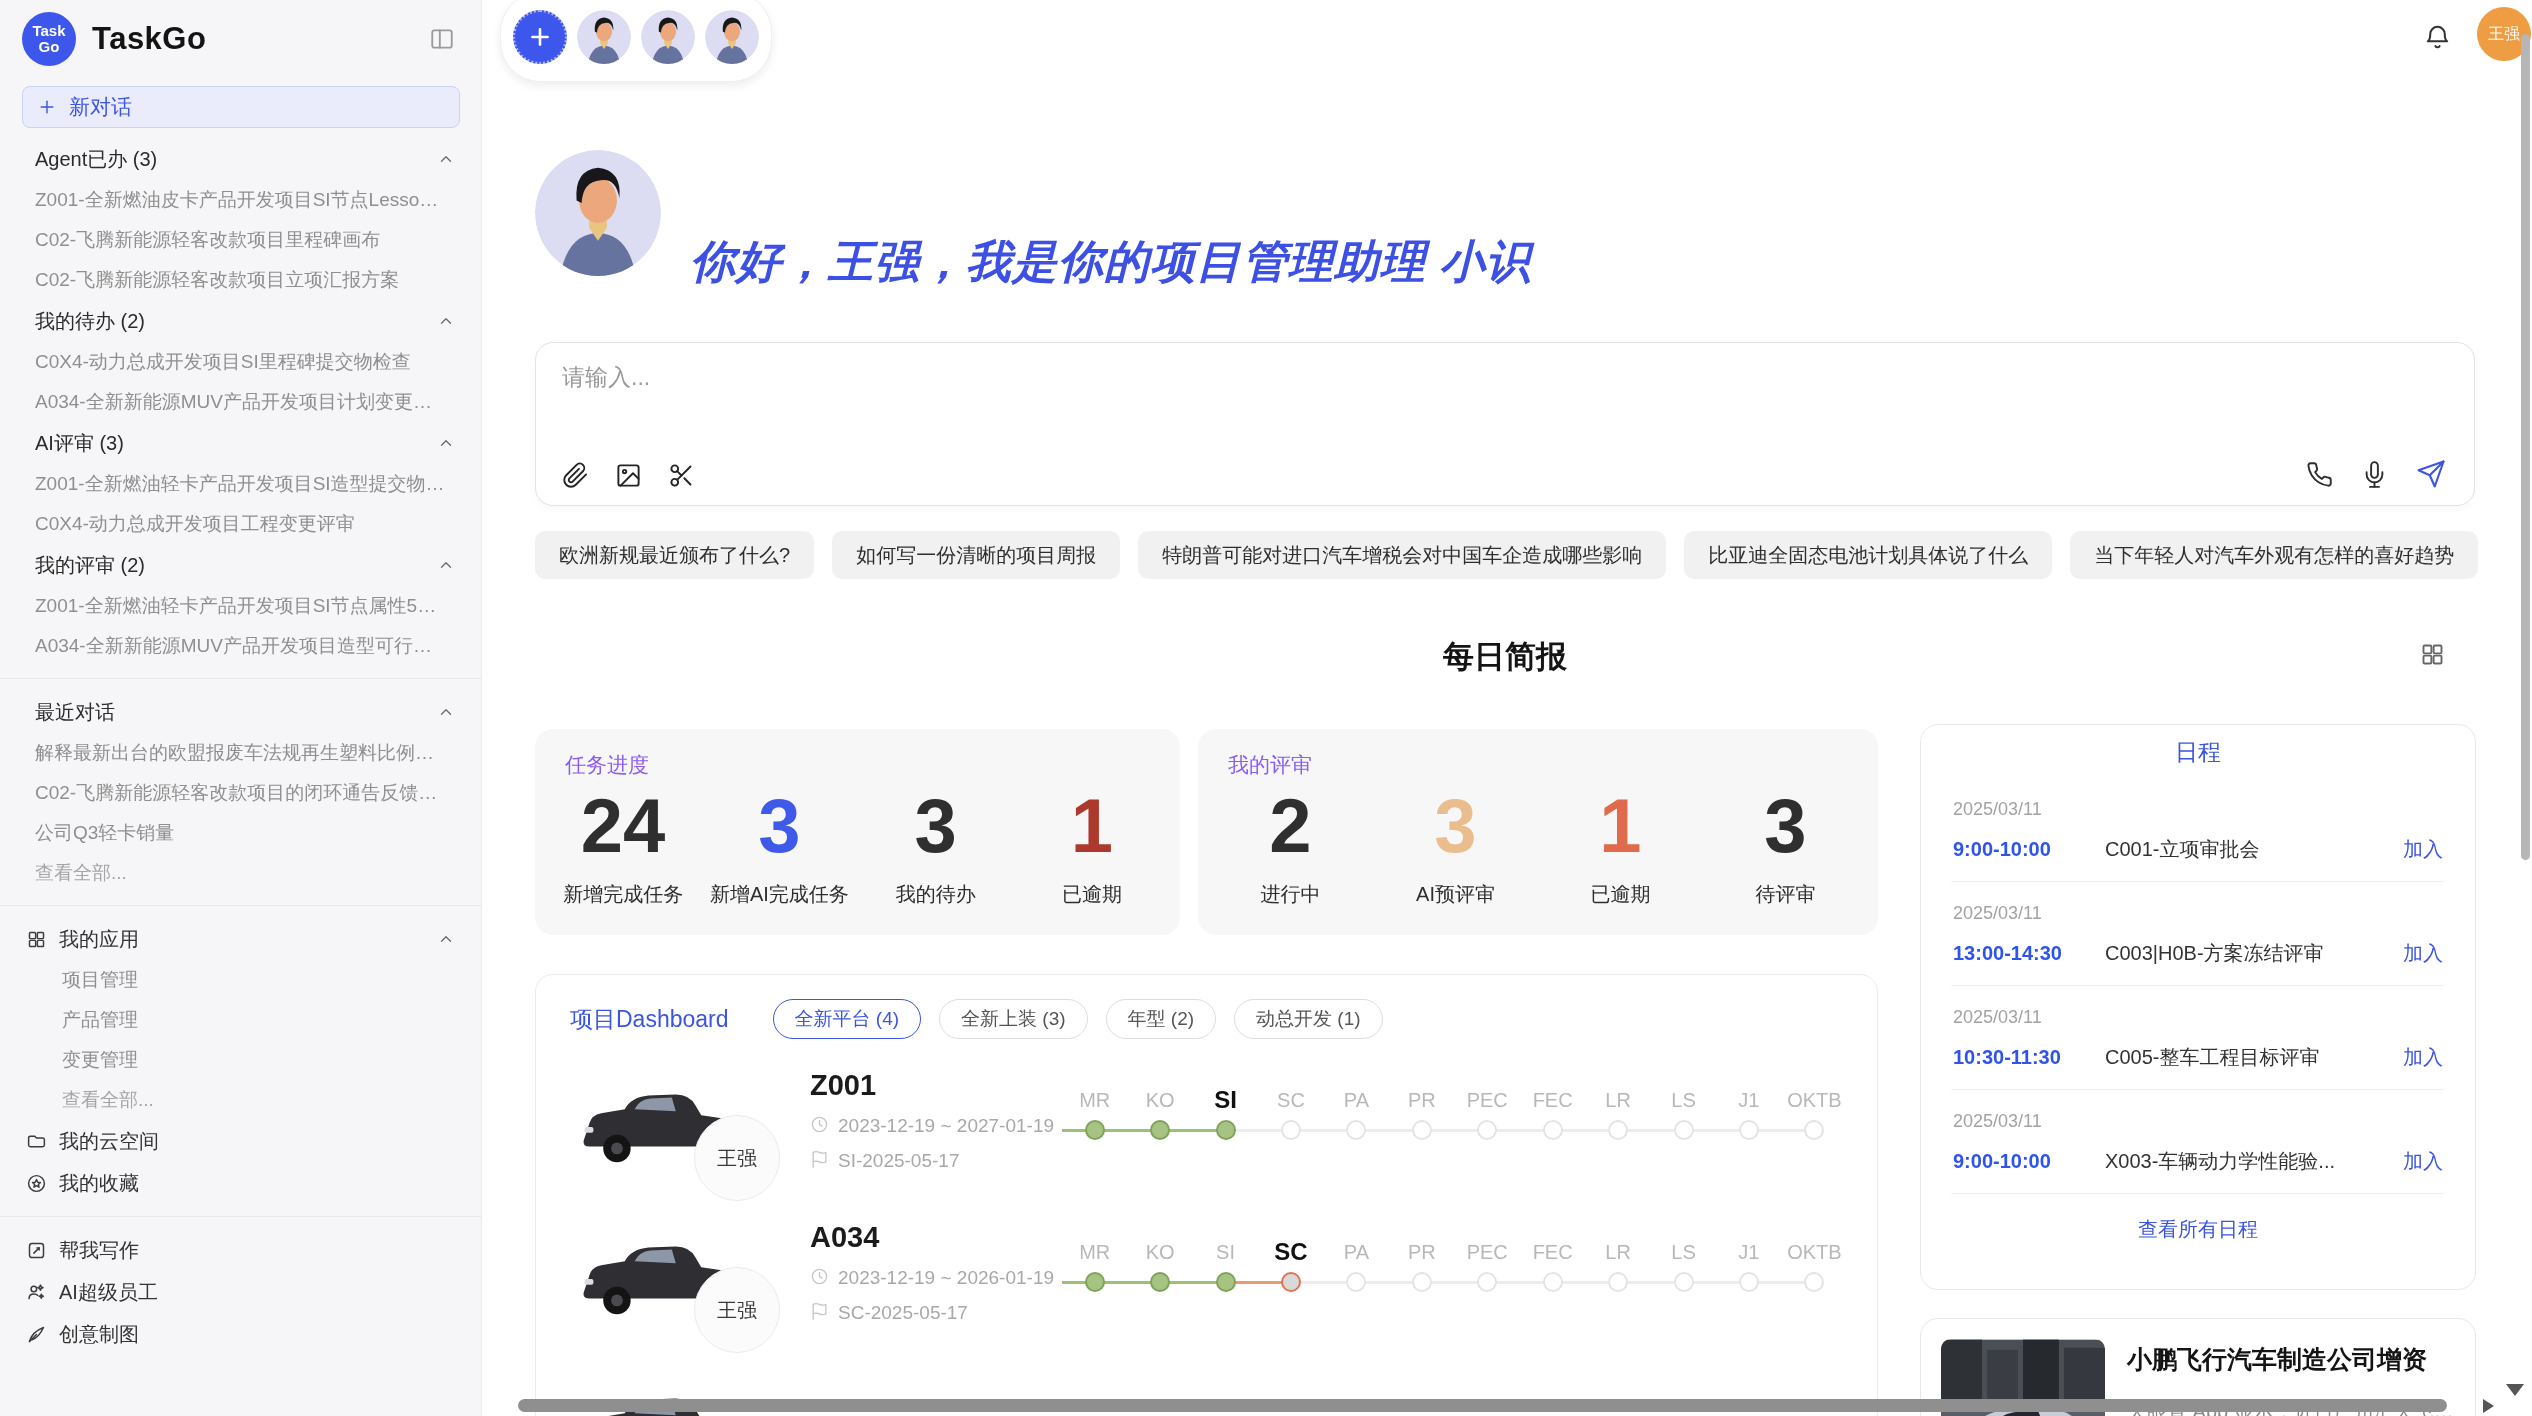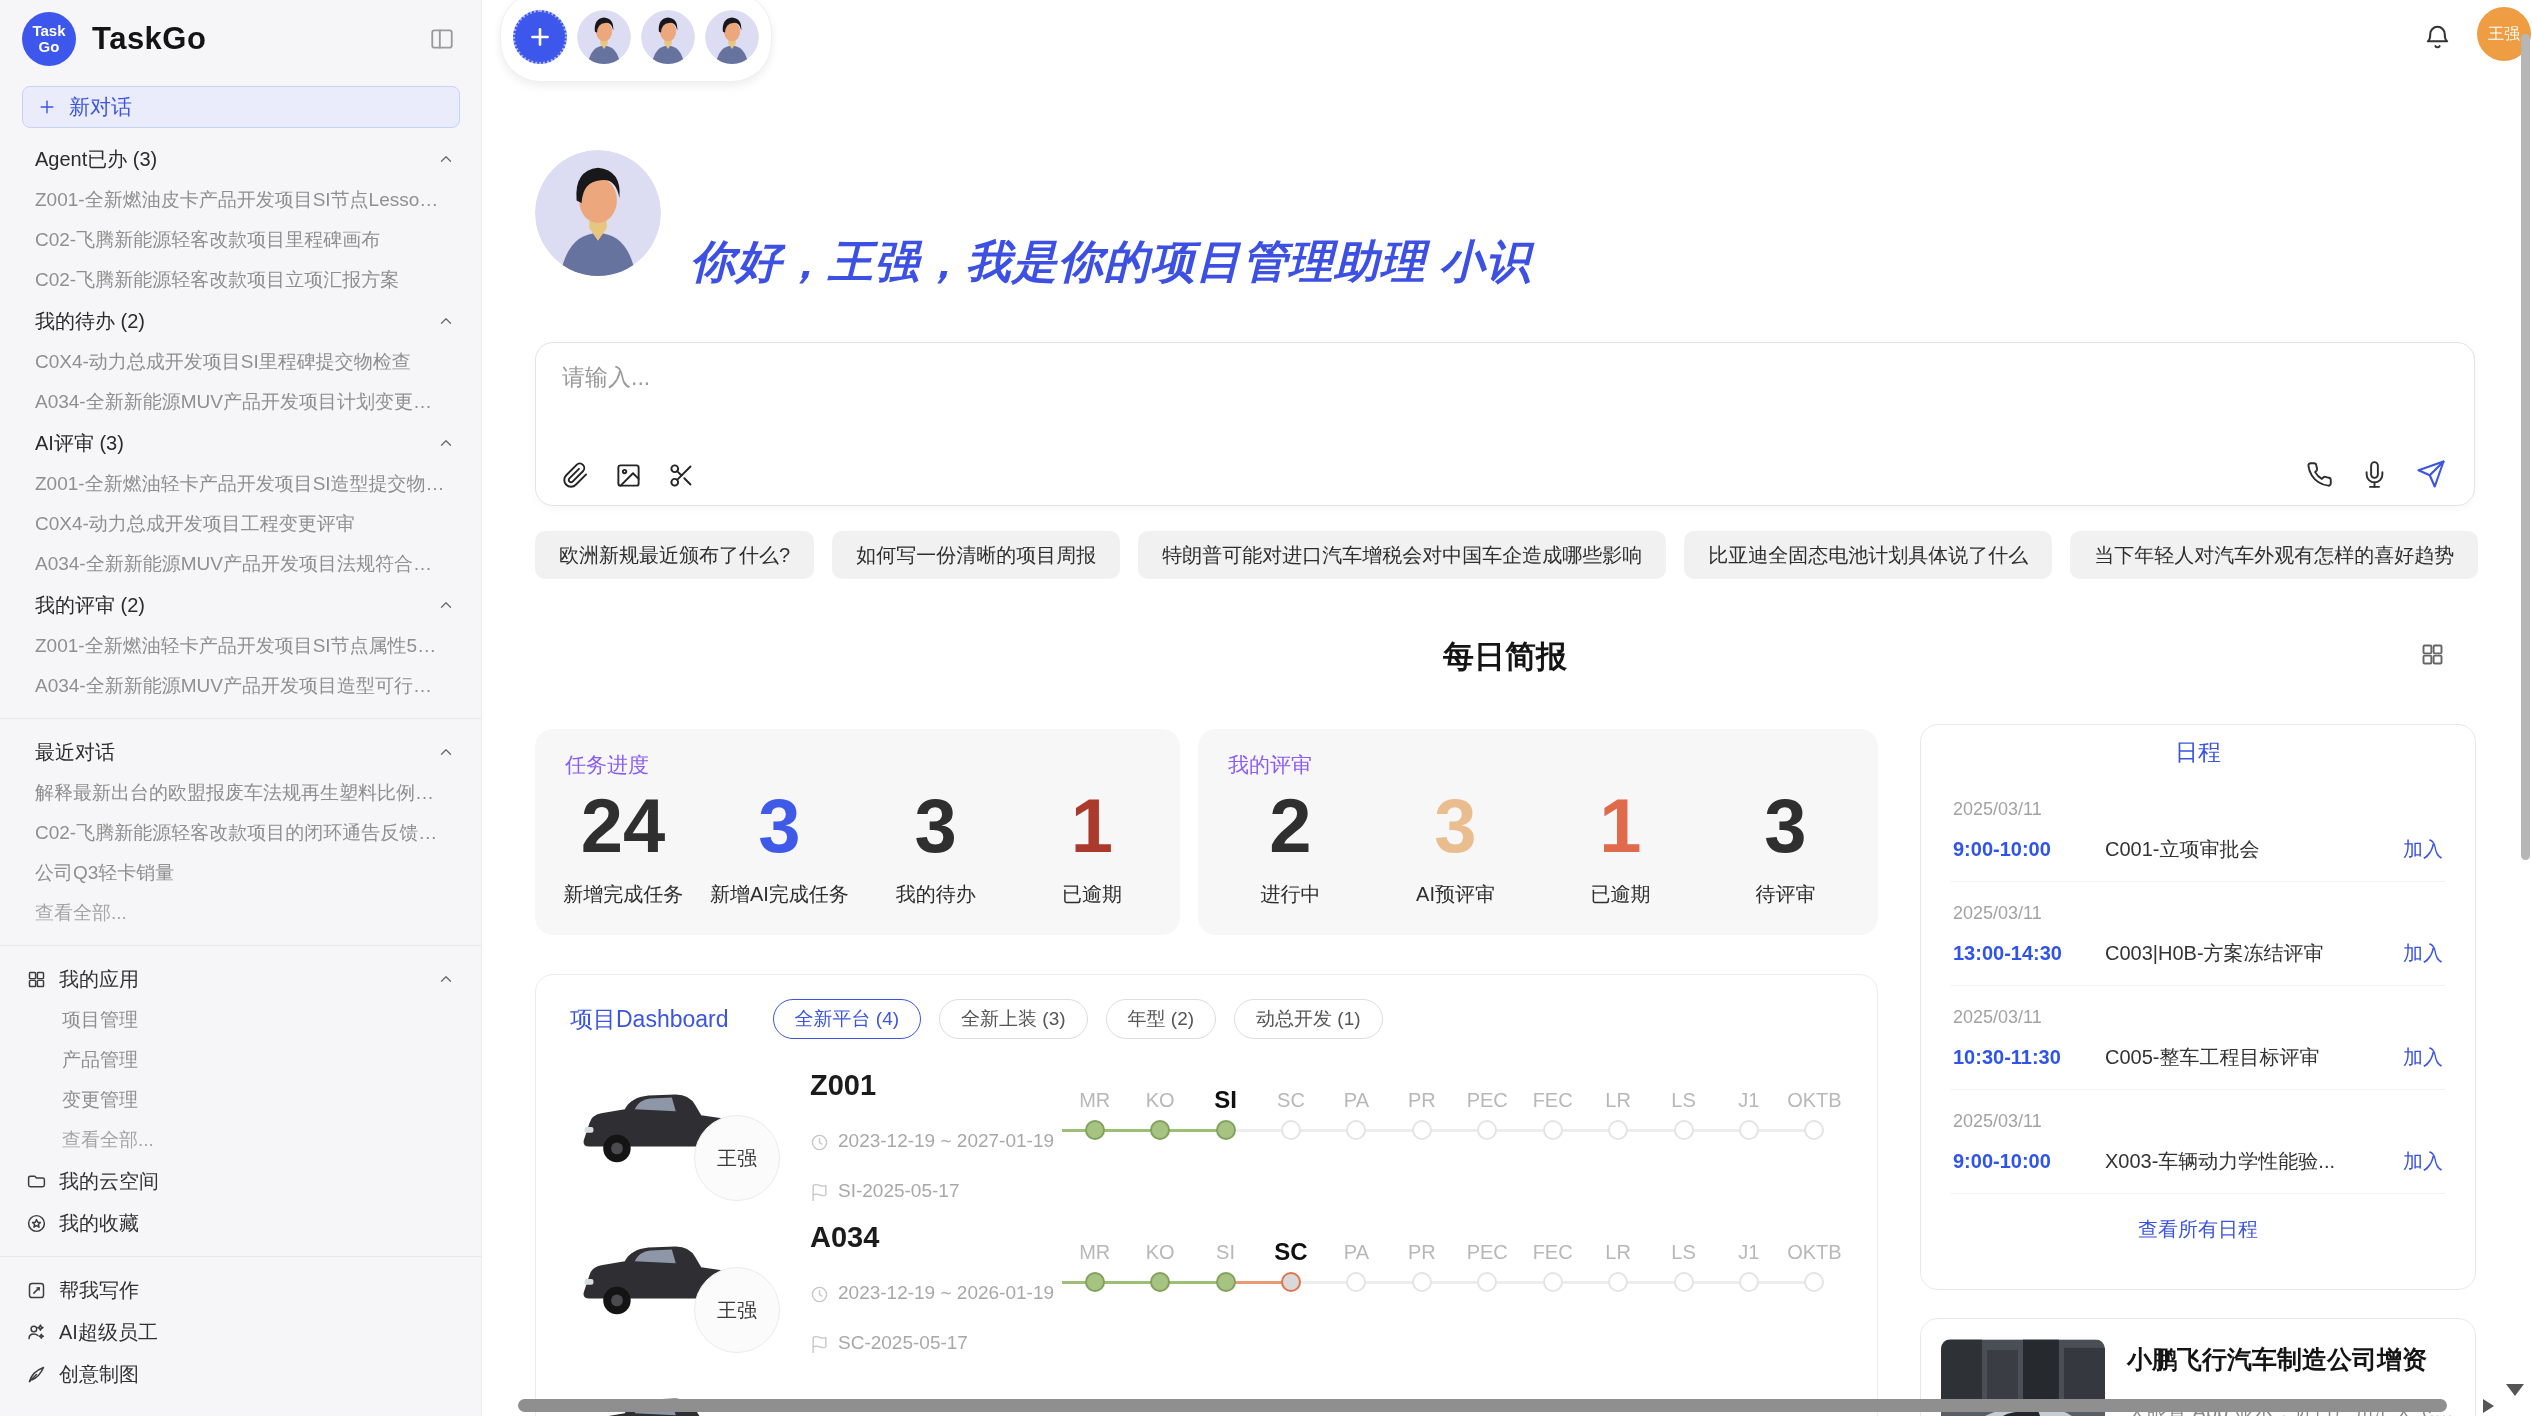--- a/index.html
+++ b/index.html
@@ -74,21 +74,21 @@
   .dash-title{font-size:23px;color:#3b55e0}
   .tabs{display:flex;gap:18px;margin-left:44px}
   .tab{height:40px;line-height:37px;padding:0 21px;border-radius:999px;border:1.5px solid #ddd;font-size:19px;color:#555;box-sizing:border-box;cursor:pointer;white-space:nowrap}
   .tab.active{border-color:#3b55e0;color:#3b55e0}
   .prow{display:flex;align-items:flex-start;padding:22px 30px 0;height:152px;box-sizing:border-box}
   .pimg{position:relative;width:196px;height:112px;flex:none}
   .pimg svg{width:100%;height:100%;display:block}
   .badge{position:absolute;left:128px;top:48px;width:86px;height:86px;border-radius:50%;background:#fbfbfb;border:1px solid #ebebeb;display:flex;align-items:center;justify-content:center;font-size:20px;color:#3a3a3a;box-sizing:border-box}
   .pinfo{margin-left:48px;width:252px;flex:none}
   .pname{font-size:29px;font-weight:700;color:#1b1b1b;margin-top:2px}
-  .pmeta{display:flex;align-items:flex-end;gap:9px;margin-top:28px;color:#a8a8a8;font-size:19px}
+  .pmeta{display:flex;align-items:flex-start;gap:9px;margin-top:13px;color:#a8a8a8;font-size:19px}
   .pmeta .icon{width:19px;height:19px;color:#c6c6c6;flex:none}
   .stepper{display:flex;flex:1;margin-top:18px;min-width:0}
   .step{flex:1;min-width:0}
   .slabel{height:34px;line-height:30px;text-align:center;font-size:20px;color:#b8b8b8;white-space:nowrap}
   .slabel.active{font-size:24px;font-weight:700;color:#101010}
   .srow{position:relative;height:24px}
   .seg{position:absolute;top:10px;height:3px}
   .seg.l{left:0;width:calc(50% - 9px)}
   .seg.r{right:0;width:calc(50% - 9px)}
   .seg.green{background:#9dbf77}.seg.gray{background:#ededed}.seg.red{background:#eb9a78}
@@ -174,21 +174,20 @@
       <div class="sb-head">
         <span>AI评审 (3)</span>
         <span class="icon chev">
           <svg viewBox="0 0 24 24">
             <polyline points="6 15 12 9 18 15"></polyline>
           </svg>
         </span>
       </div>
       <div class="sb-item">Z001-全新燃油轻卡产品开发项目SI造型提交物评审</div>
       <div class="sb-item">C0X4-动力总成开发项目工程变更评审</div>
-      <div class="sb-item">A034-全新新能源MUV产品开发项目法规符合性评审</div>
       <div class="sb-head">
         <span>我的评审 (2)</span>
         <span class="icon chev">
           <svg viewBox="0 0 24 24">
             <polyline points="6 15 12 9 18 15"></polyline>
           </svg>
         </span>
       </div>
       <div class="sb-item">Z001-全新燃油轻卡产品开发项目SI节点属性5D文件评审</div>
       <div class="sb-item">A034-全新新能源MUV产品开发项目造型可行性评审</div>

